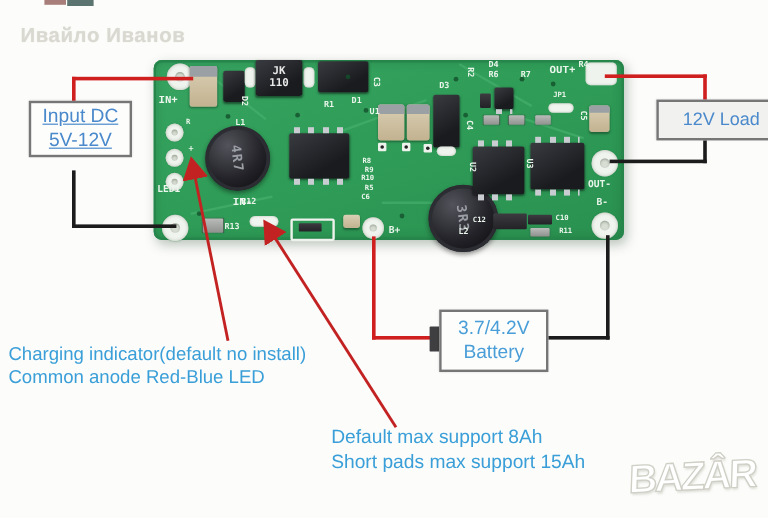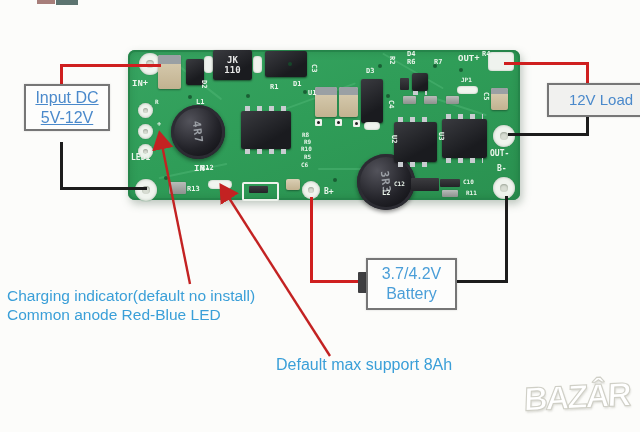--- a/index.html
+++ b/index.html
@@ -68,20 +68,21 @@
   .nub{position:absolute;left:358px;top:272px;width:10px;height:21px;background:#3f3f41;border-radius:1px;}
   svg.arrows{position:absolute;left:0;top:0;pointer-events:none;}
 </style>
 </head>
 <body>
 
 <div class="page">
 
   <div class="smudge1"></div>
   <div class="smudge2"></div>
+  <div class="watermark">Ивайло Иванов</div>
 
   <div class="board">
 
     <div class="trace" style="left:40px;top:30px;width:60px;height:2px;transform:rotate(38deg);"></div>
     <div class="trace" style="left:150px;top:46px;width:80px;height:2px;transform:rotate(-20deg);"></div>
     <div class="trace" style="left:250px;top:20px;width:70px;height:2px;transform:rotate(30deg);"></div>
     <div class="trace" style="left:190px;top:118px;width:90px;height:2px;"></div>
     <div class="trace" style="left:300px;top:55px;width:60px;height:2px;transform:rotate(18deg);"></div>
     <div class="trace" style="left:30px;top:120px;width:70px;height:2px;transform:rotate(-12deg);"></div>
 
@@ -278,16 +279,17 @@
     <span>Battery</span>
   </div>
 
   <div class="note" style="left:7px;top:286px;">
     <div>Charging indicator(default no install)</div>
     <div>Common anode Red-Blue LED</div>
   </div>
 
   <div class="note2" style="left:276px;top:354px;">
     <div>Default max support 8Ah</div>
+    <div>Short pads max support 15Ah</div>
   </div>
 
   <div class="bazar">BAZÂR</div>
 </div>
 
 </body></html>

